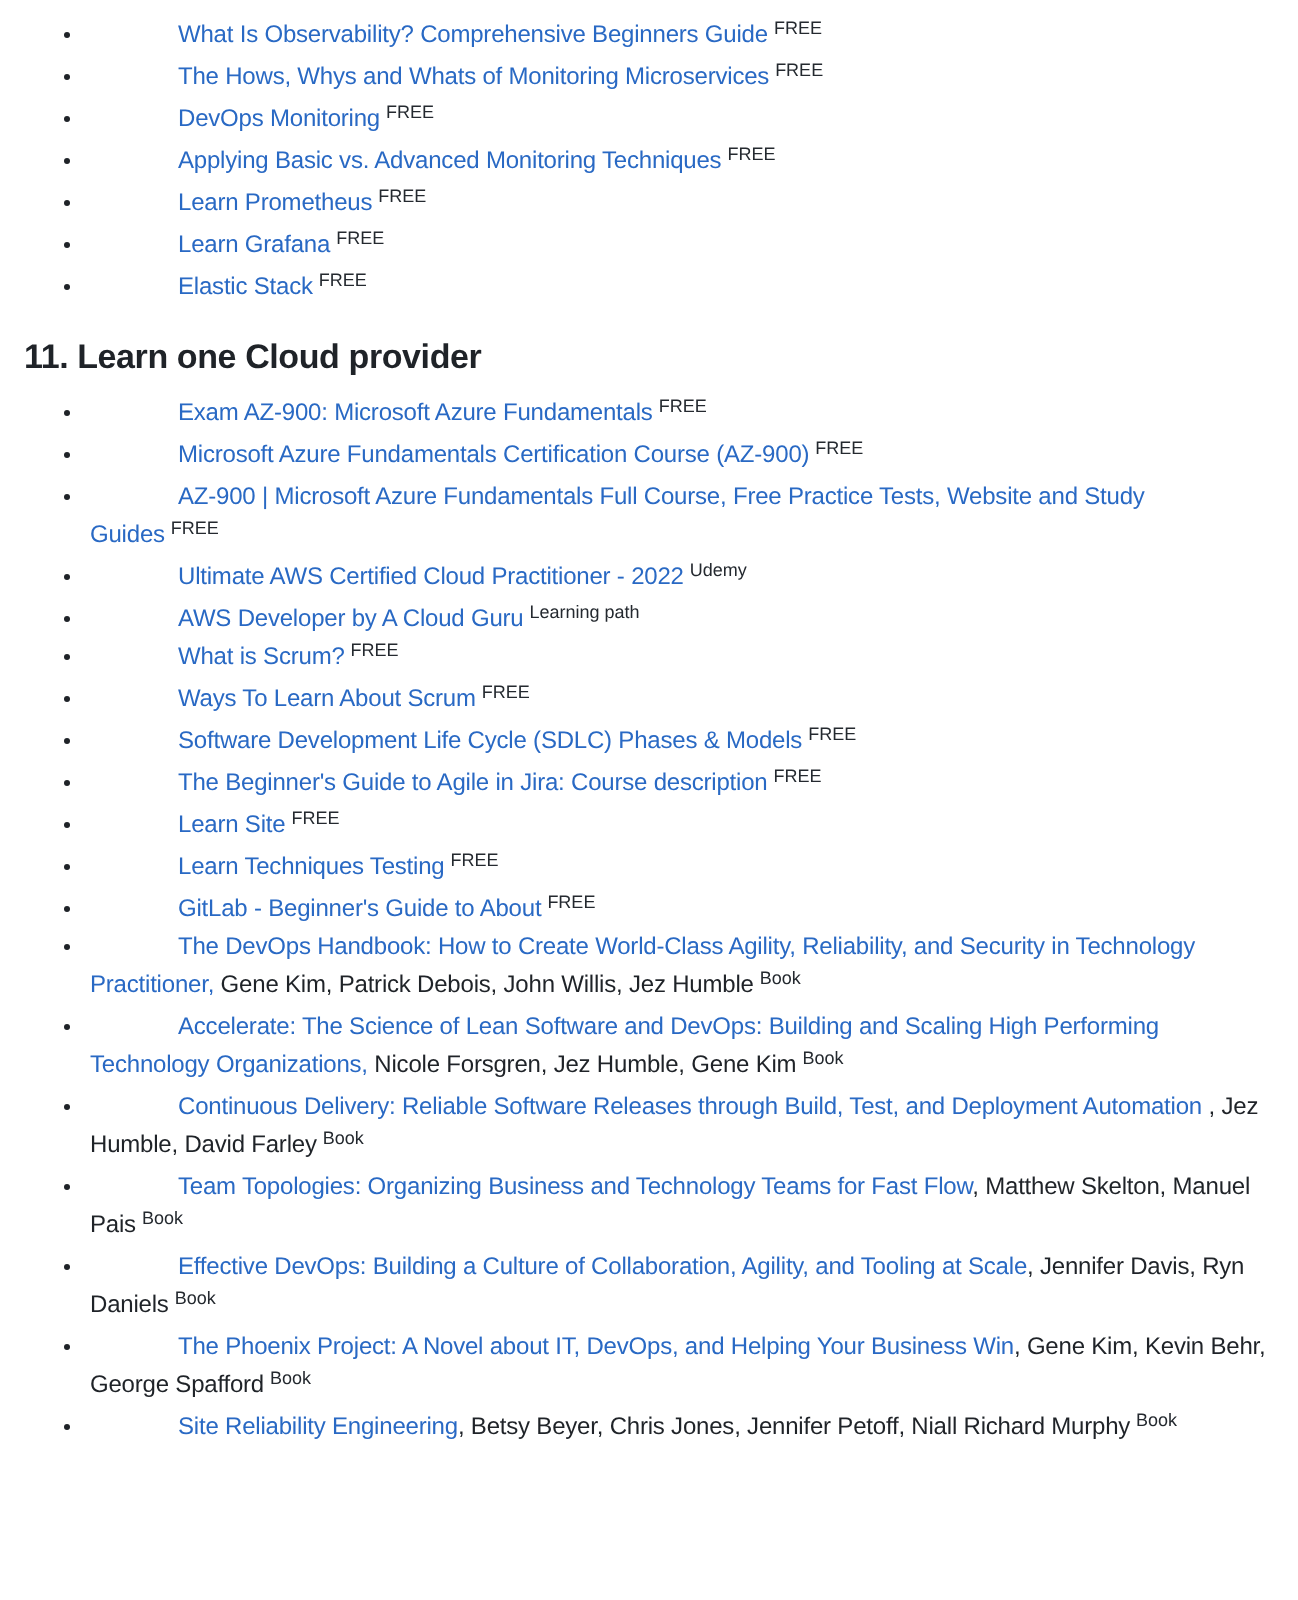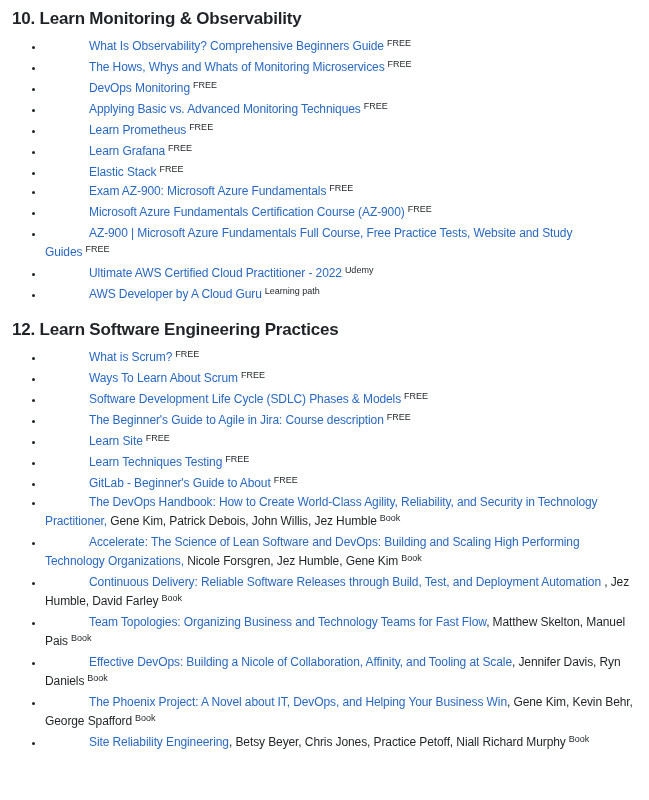--- a/index.html
+++ b/index.html
@@ -28,60 +28,59 @@
     vertical-align: baseline; position: relative; top: -0.45em;
   }
   span.authors { color: #1f2328; }
 </style>
 </head>
 <body>
 
 <main>
 
   <section>
-    <h2>10. Learn Monitoring &amp; Observability</h2>
     <ul>
       <li><a href="#" class="link">What Is Observability? Comprehensive Beginners Guide</a><sup class="tag">FREE</sup></li>
       <li><a href="#" class="link">The Hows, Whys and Whats of Monitoring Microservices</a><sup class="tag">FREE</sup></li>
       <li><a href="#" class="link">DevOps Monitoring</a><sup class="tag">FREE</sup></li>
       <li><a href="#" class="link">Applying Basic vs. Advanced Monitoring Techniques</a><sup class="tag">FREE</sup></li>
       <li><a href="#" class="link">Learn Prometheus</a><sup class="tag">FREE</sup></li>
       <li><a href="#" class="link">Learn Grafana</a><sup class="tag">FREE</sup></li>
       <li><a href="#" class="link">Elastic Stack</a><sup class="tag">FREE</sup></li>
     </ul>
   </section>
 
   <section>
+    <h2>11. Learn one Cloud provider</h2>
     <ul>
       <li><a href="#" class="link">Exam AZ-900: Microsoft Azure Fundamentals</a><sup class="tag">FREE</sup></li>
       <li><a href="#" class="link">Microsoft Azure Fundamentals Certification Course (AZ-900)</a><sup class="tag">FREE</sup></li>
       <li><a href="#" class="link">AZ-900 | Microsoft Azure Fundamentals Full Course, Free Practice Tests, Website and Study Guides</a><sup class="tag">FREE</sup></li>
       <li><a href="#" class="link">Ultimate AWS Certified Cloud Practitioner - 2022</a><sup class="tag">Udemy</sup></li>
       <li><a href="#" class="link">AWS Developer by A Cloud Guru</a><sup class="tag">Learning path</sup></li>
     </ul>
   </section>
 
   <section>
-    <h2>12. Learn Software Engineering Practices</h2>
     <ul>
       <li><a href="#" class="link">What is Scrum?</a><sup class="tag">FREE</sup></li>
       <li><a href="#" class="link">Ways To Learn About Scrum</a><sup class="tag">FREE</sup></li>
       <li><a href="#" class="link">Software Development Life Cycle (SDLC) Phases &amp; Models</a><sup class="tag">FREE</sup></li>
       <li><a href="#" class="link">The Beginner's Guide to Agile in Jira: Course description</a><sup class="tag">FREE</sup></li>
       <li><a href="#" class="link">Learn Site</a><sup class="tag">FREE</sup></li>
       <li><a href="#" class="link">Learn Techniques Testing</a><sup class="tag">FREE</sup></li>
       <li><a href="#" class="link">GitLab - Beginner's Guide to About</a><sup class="tag">FREE</sup></li>
     </ul>
   </section>
 
   <section>
     <ul>
       <li><a href="#" class="link">The DevOps Handbook: How to Create World-Class Agility, Reliability, and Security in Technology Practitioner,</a><span class="authors"> Gene Kim, Patrick Debois, John Willis, Jez Humble</span><sup class="tag">Book</sup></li>
       <li><a href="#" class="link">Accelerate: The Science of Lean Software and DevOps: Building and Scaling High Performing Technology Organizations,</a><span class="authors"> Nicole Forsgren, Jez Humble, Gene Kim</span><sup class="tag">Book</sup></li>
       <li><a href="#" class="link">Continuous Delivery: Reliable Software Releases through Build, Test, and Deployment Automation</a><span class="authors"> , Jez Humble, David Farley</span><sup class="tag">Book</sup></li>
       <li><a href="#" class="link">Team Topologies: Organizing Business and Technology Teams for Fast Flow</a><span class="authors">, Matthew Skelton, Manuel Pais</span><sup class="tag">Book</sup></li>
-      <li><a href="#" class="link">Effective DevOps: Building a Nicole of Collaboration, Affinity, and Tooling at Scale</a><span class="authors">, Jennifer Davis, Ryn Daniels</span><sup class="tag">Book</sup></li>
+      <li><a href="#" class="link">Effective DevOps: Building a Culture of Collaboration, Agility, and Tooling at Scale</a><span class="authors">, Jennifer Davis, Ryn Daniels</span><sup class="tag">Book</sup></li>
       <li><a href="#" class="link">The Phoenix Project: A Novel about IT, DevOps, and Helping Your Business Win</a><span class="authors">, Gene Kim, Kevin Behr, George Spafford</span><sup class="tag">Book</sup></li>
-      <li><a href="#" class="link">Site Reliability Engineering</a><span class="authors">, Betsy Beyer, Chris Jones, Practice Petoff, Niall Richard Murphy</span><sup class="tag">Book</sup></li>
+      <li><a href="#" class="link">Site Reliability Engineering</a><span class="authors">, Betsy Beyer, Chris Jones, Jennifer Petoff, Niall Richard Murphy</span><sup class="tag">Book</sup></li>
     </ul>
   </section>
 
 </main>
 
 </body></html>

